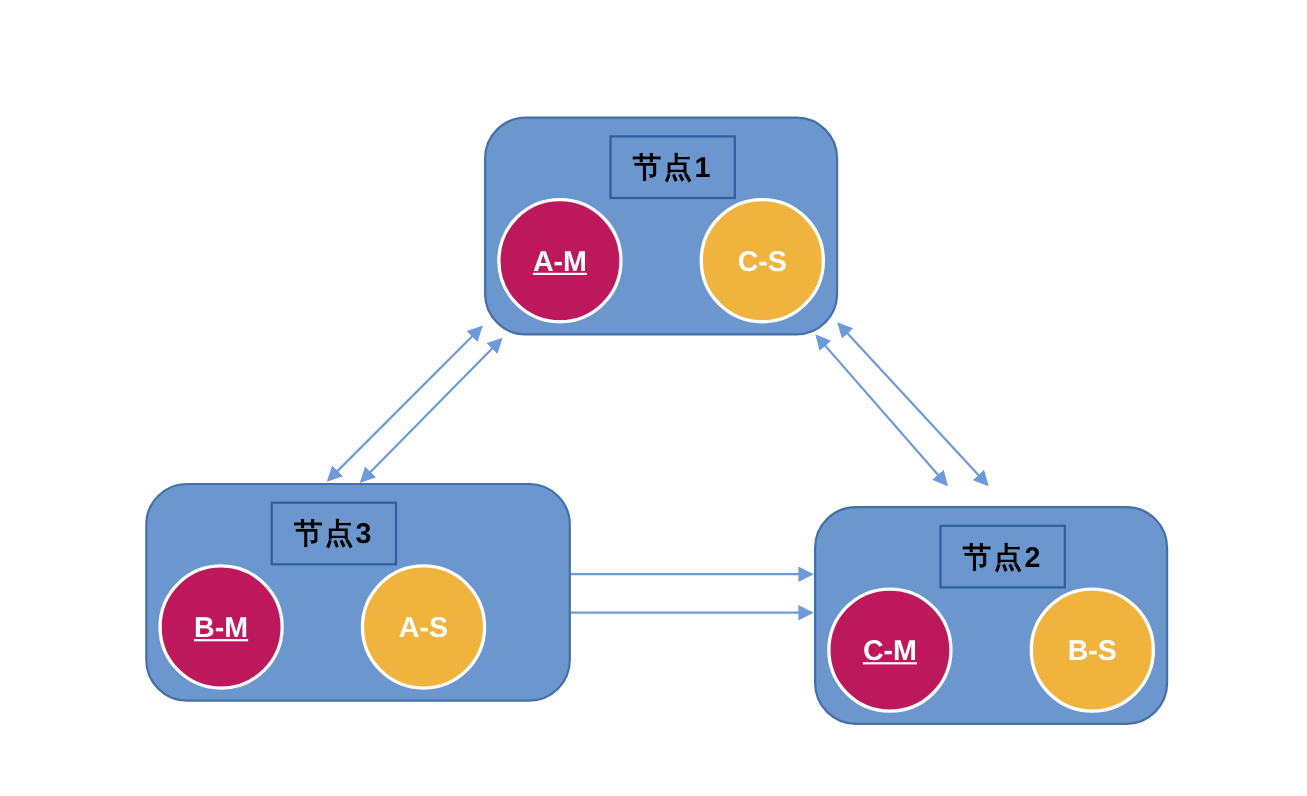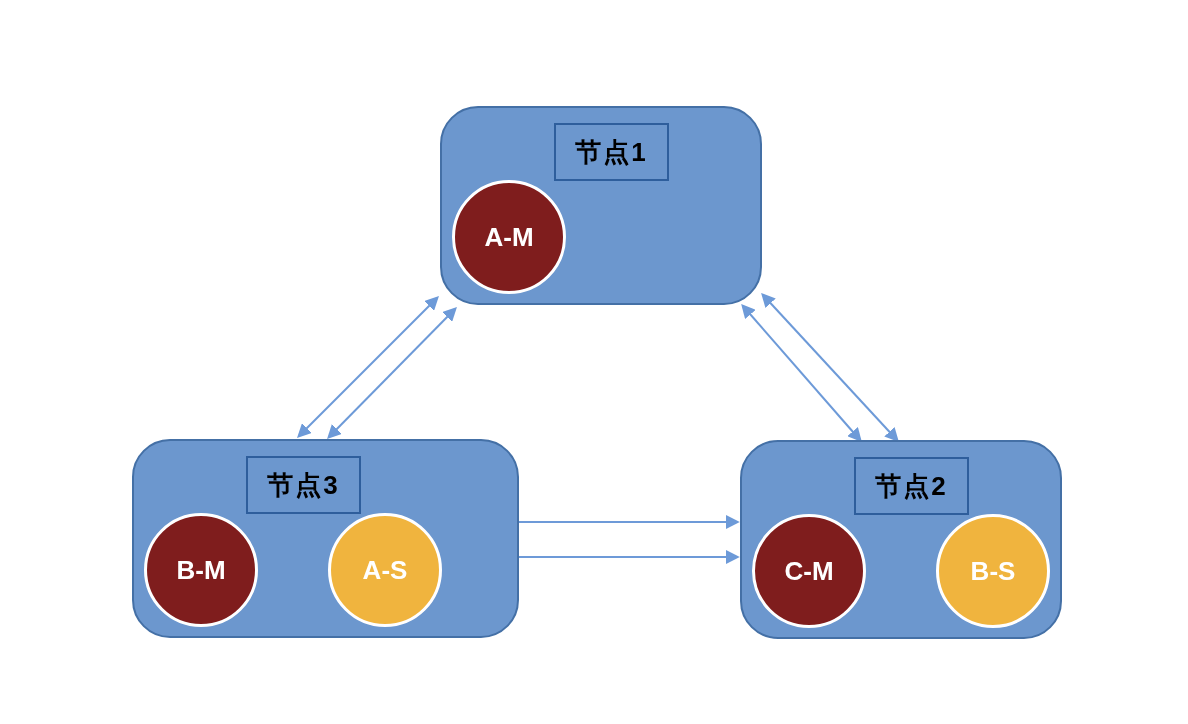--- a/index.html
+++ b/index.html
@@ -27,21 +27,21 @@
     position: absolute;
     width: 322px;
     height: 199px;
     background: #6C97CE;
     border: 2px solid #4470A6;
     border-radius: 38px;
     box-sizing: border-box;
   }
   .node-1 { left: 440px; top: 106px; }
   .node-3 { left: 132px; top: 439px; width: 387px; }
-  .node-2 { left: 740px; top: 440px; text-align: center; }
+  .node-2 { left: 740px; top: 460px; text-align: center; }
   .label-box {
     position: absolute;
     left: 100px;
     top: 15px;
     width: 115px;
     height: 58px;
     border: 2px solid #2E5E9C;
     box-sizing: border-box;
     display: flex;
     align-items: center;
@@ -61,21 +61,21 @@
     box-sizing: border-box;
     display: flex;
     align-items: center;
     justify-content: center;
     font-size: 26px;
     font-weight: bold;
     color: #FFFFFF;
   }
   .circle.pos-left  { left: 10px;  top: 72px; }
   .circle.pos-right { left: 194px; top: 72px; }
-  .circle.green  { background: #7f1d1d; }
+  .circle.green  { background: #be185d; text-decoration: underline; }
   .circle.orange { background: #F0B43E; }
   .arrow-line {
     stroke: #6D9AD8;
     stroke-width: 2;
     fill: none;
   }
 </style>
 </head>
 <body>
 
@@ -95,20 +95,23 @@
     <line class="arrow-line" x1="458" y1="557" x2="737" y2="557" marker-start="url(#arrow)" marker-end="url(#arrow)"></line>
   </svg>
 
   <div class="node node-1">
     <div class="label-box">
       <span>节点1</span>
     </div>
     <div class="circle green pos-left">
       <span>A-M</span>
     </div>
+    <div class="circle orange pos-right">
+      <span>C-S</span>
+    </div>
   </div>
 
   <div class="node node-3">
     <div class="label-box">
       <span>节点3</span>
     </div>
     <div class="circle orange pos-right">
       <span>A-S</span>
     </div>
     <div class="circle green pos-left">

